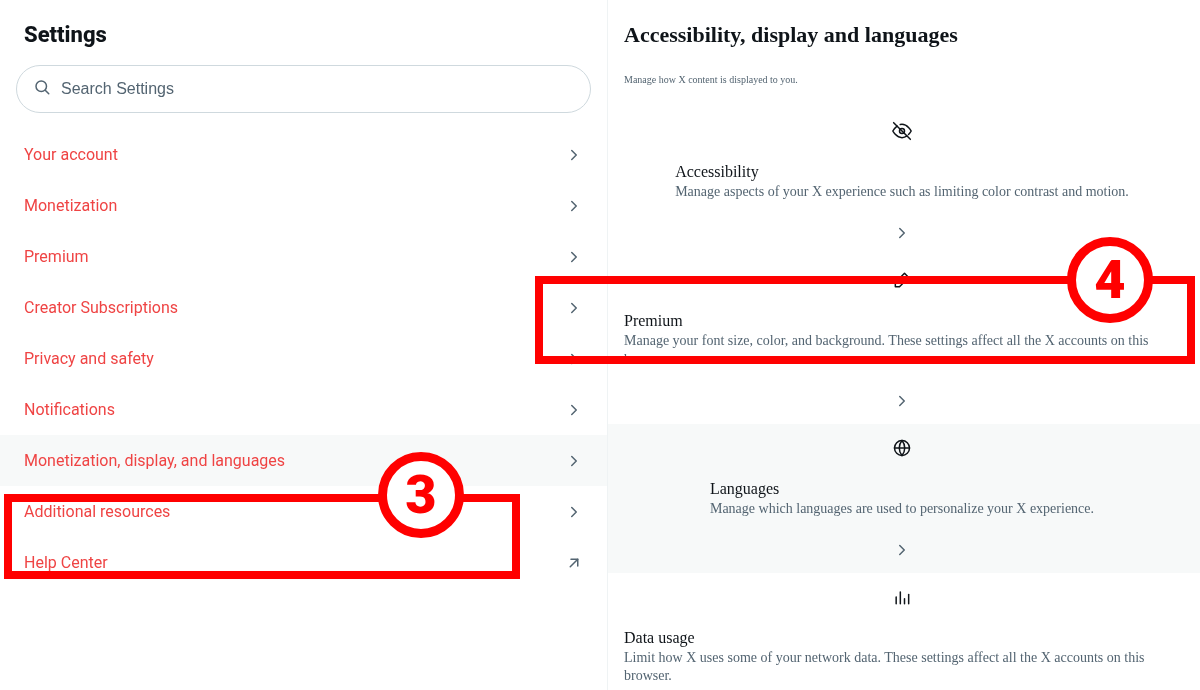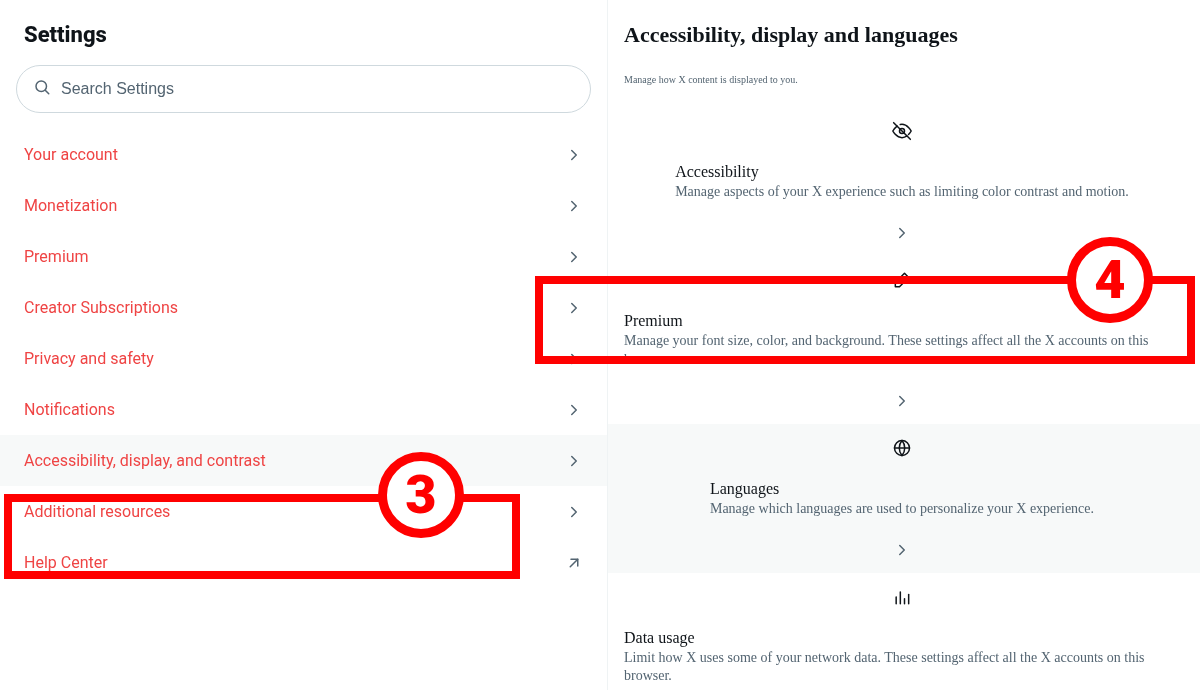--- a/index.html
+++ b/index.html
@@ -204,21 +204,21 @@
         </div>
         <div class="nav-item">
           <span>Notifications</span>
           <span class="chev">
             <svg width="18" height="18" viewBox="0 0 24 24" fill="none" stroke="currentColor" stroke-width="2" stroke-linecap="round" stroke-linejoin="round">
               <polyline points="9 18 15 12 9 6"></polyline>
             </svg>
           </span>
         </div>
         <div class="nav-item selected">
-          <span>Accessibility, display, and contrast</span>
+          <span>Monetization, display, and languages</span>
           <span class="chev">
             <svg width="18" height="18" viewBox="0 0 24 24" fill="none" stroke="currentColor" stroke-width="2" stroke-linecap="round" stroke-linejoin="round">
               <polyline points="9 18 15 12 9 6"></polyline>
             </svg>
           </span>
         </div>
         <div class="nav-item">
           <span>Additional resources</span>
           <span class="chev">
             <svg width="18" height="18" viewBox="0 0 24 24" fill="none" stroke="currentColor" stroke-width="2" stroke-linecap="round" stroke-linejoin="round">

